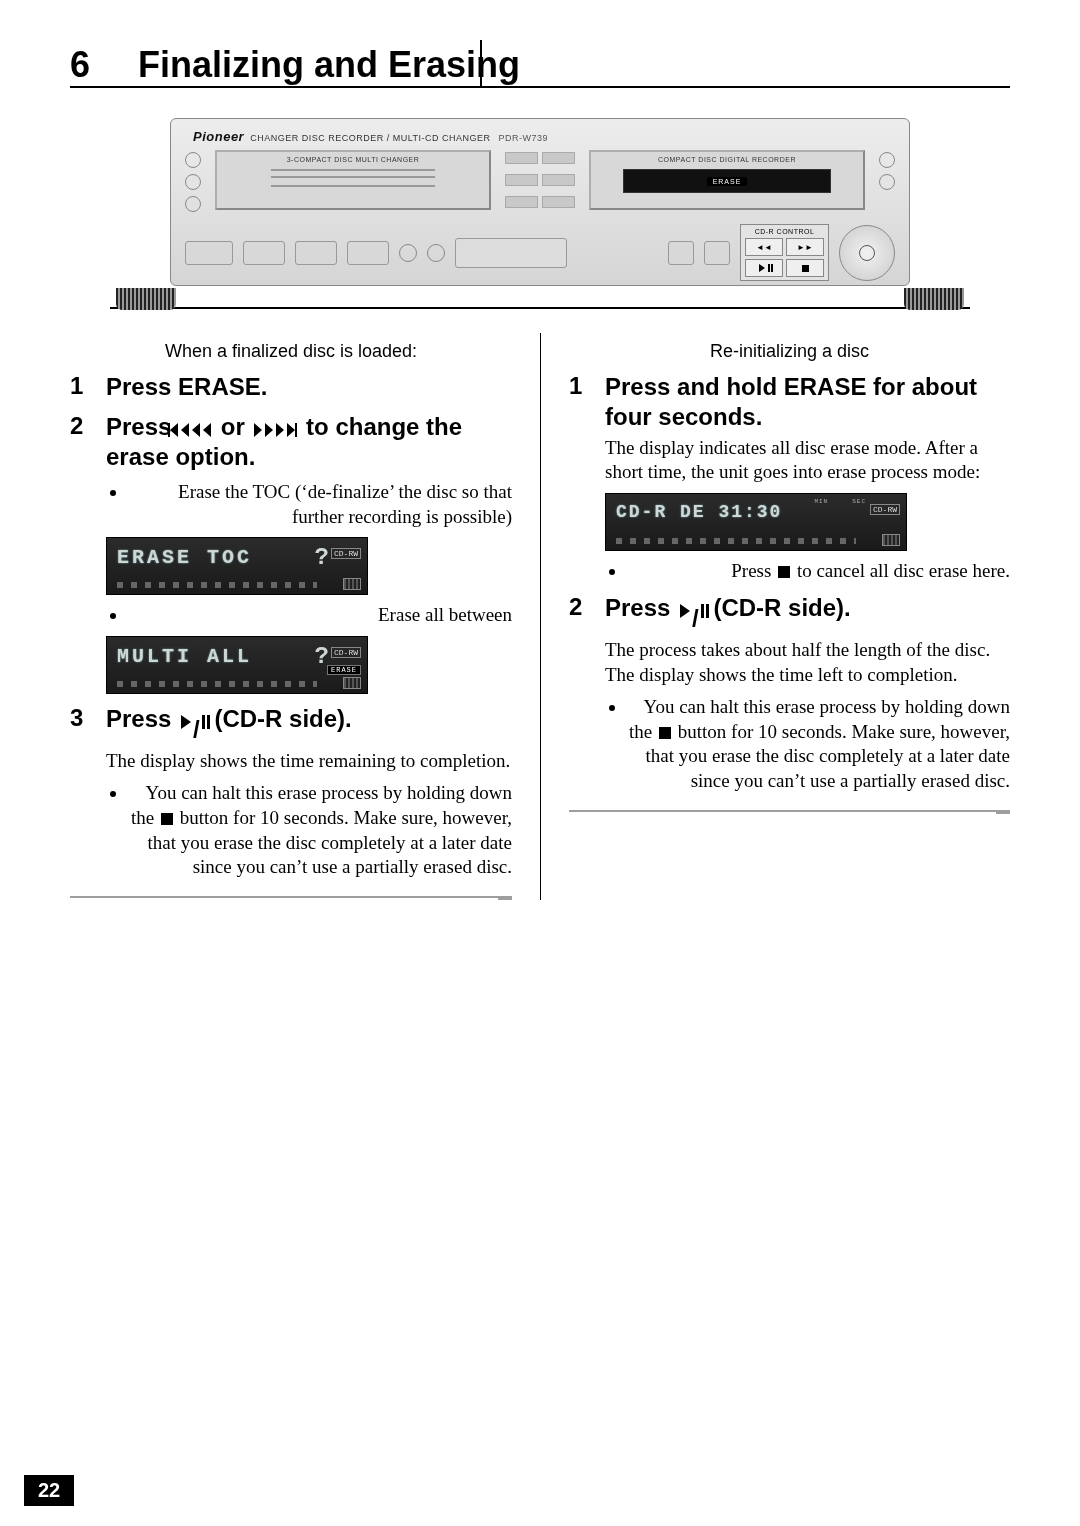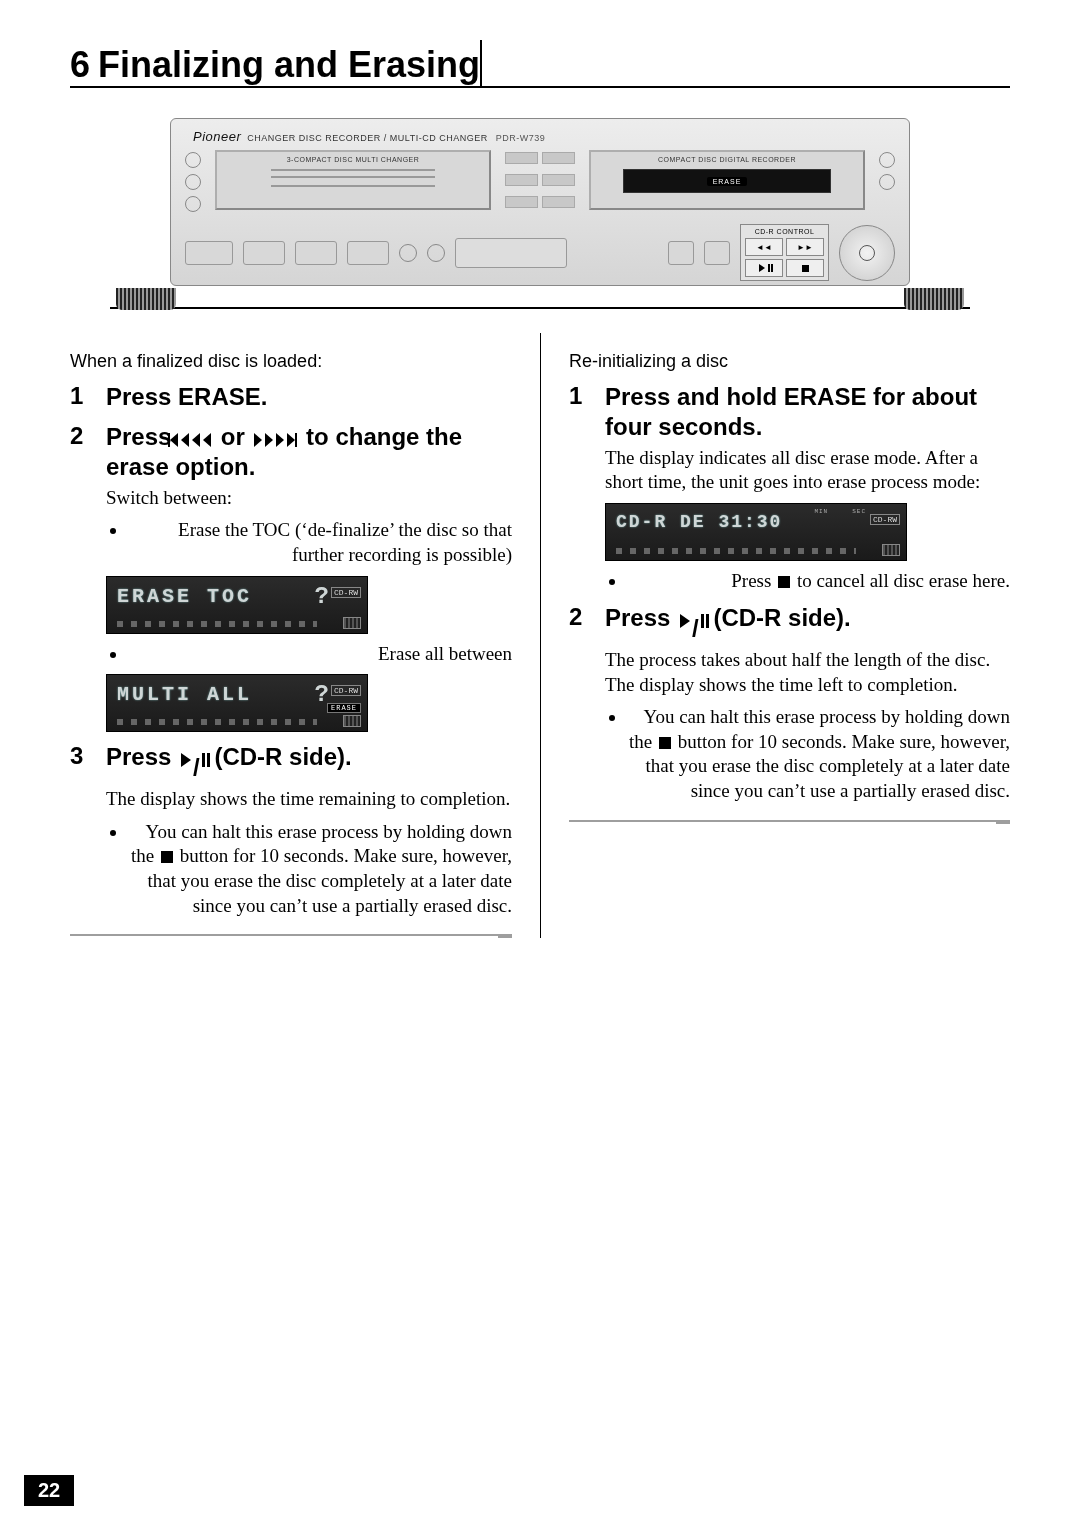--- a/index.html
+++ b/index.html
@@ -28,20 +28,21 @@
   .header .chnum {
     font-family: Arial, Helvetica, sans-serif;
     font-weight: 700;
     font-size: 36px;
     margin-right: 8px;
   }
   .header .chtitle {
     font-family: Arial, Helvetica, sans-serif;
     font-weight: 700;
     font-size: 36px;
+    margin-left: 40px;
   }
   .header .divider {
     position: absolute;
     left: 410px;
     bottom: 0;
     height: 46px;
     border-left: 2px solid #000;
   }
 
   
@@ -58,21 +59,21 @@
     padding: 8px 14px 4px 14px;
     box-sizing: border-box;
     font-family: Arial, Helvetica, sans-serif;
   }
   .device .brand-row {
     display:flex; align-items:baseline; gap:6px;
     font-size: 9px; color:#333; letter-spacing: .5px;
     padding: 2px 8px;
   }
   .device .brand {
-    font-weight: 400; font-style: italic; font-size: 13px; color:#111;text-align:center;
+    font-weight: 700; font-style: italic; font-size: 13px; color:#111;text-align:center;
   }
   .device .model { font-size: 9px; color:#555; margin-left:2px;}
   .device .decks {
     display:flex; gap:14px; margin-top:4px;
   }
   .deck {
     flex:1;
     border:2px solid #888;
     border-top-color:#aeaeae;
     border-left-color:#aeaeae;
@@ -170,21 +171,22 @@
   .col {
     width: 50%;
     box-sizing:border-box;
     padding-right: 28px;
   }
   .col.right { padding-left: 28px; padding-right: 0; border-left:1.5px solid #000; }
 
   .lead {
     font-family: Arial, Helvetica, sans-serif;
     font-size: 18px;
-    margin: 18px 0 10px 0;
+    margin: 8px 0 10px 0;
+    text-align: center;
   }
 
   .step {
     display:flex;
     margin: 10px 0 2px 0;
   }
   .step .num {
     font-family: Arial, Helvetica, sans-serif;
     font-weight:700; font-size:24px;
     width: 36px; flex:none;
@@ -392,21 +394,20 @@
             <span class="ic ff"></span>
             <span style="width:10px;display:inline-block"></span>
             <span class="ic nextskip"></span>
             <span style="width:10px;display:inline-block"></span>
           </span>
           <span> to change the erase option.</span>
         </div>
       </div>
 
       <div class="indent">
-        <p class="body">Switch between:</p>
         <ul class="bul">
           <li>Erase the TOC (‘de-finalize’ the disc so that further recording is possible)</li>
         </ul>
       </div>
 
       <div class="lcd">
         <span class="txt">ERASE  TOC</span>
         <span class="q">?</span>
         <span class="badge">CD-RW</span>
         <span class="bar"></span>

